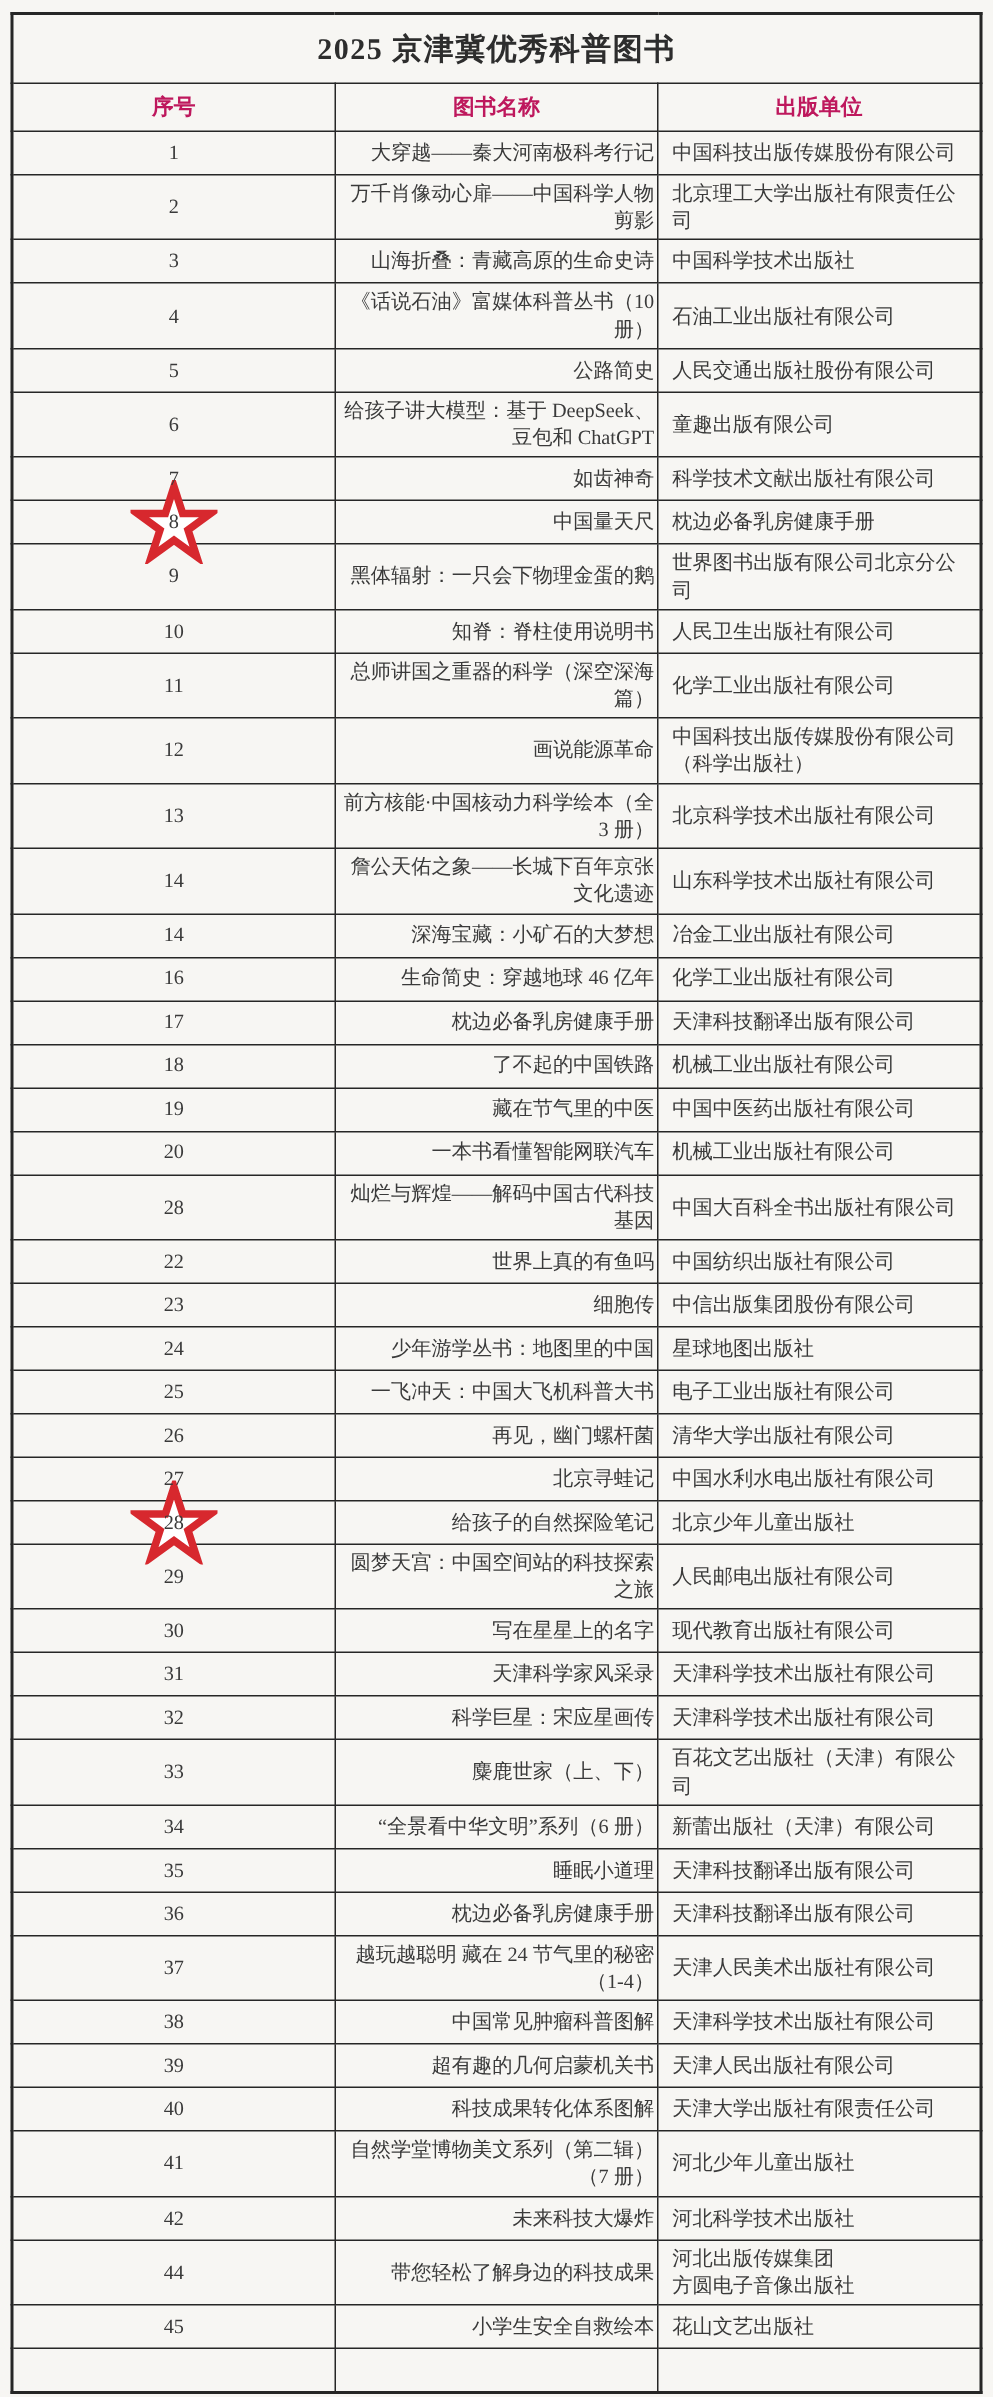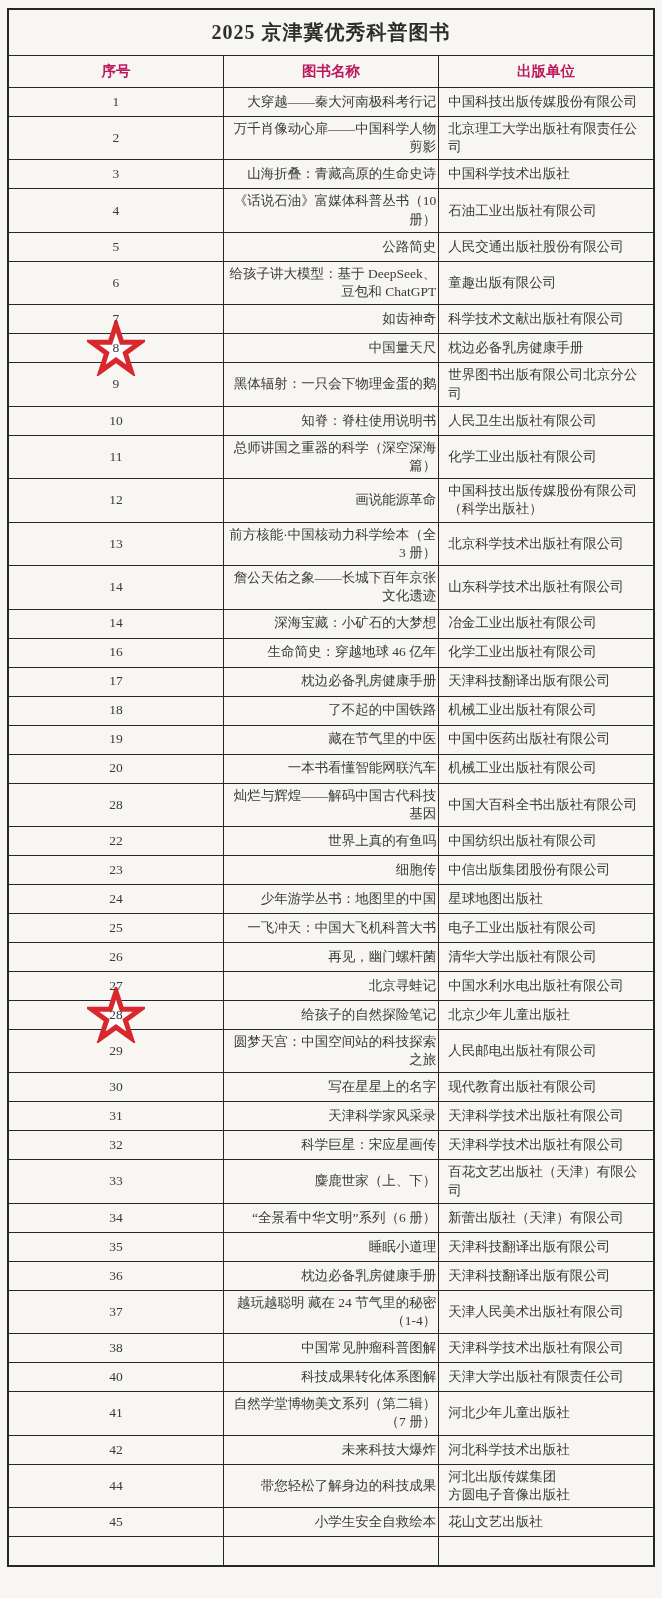--- a/index.html
+++ b/index.html
@@ -625,20 +625,33 @@
     </td>
     <td class="c-book">
       <span class="book">中国常见肿瘤科普图解</span>
     </td>
     <td class="c-pub">
       <span class="pub1">天津科学技术出版社有限公司</span>
       
     </td>
   </tr>
 
+  <tr>
+    <td class="c-no">
+      
+      <span class="no">39</span>
+    </td>
+    <td class="c-book">
+      <span class="book">超有趣的几何启蒙机关书</span>
+    </td>
+    <td class="c-pub">
+      <span class="pub1">天津人民出版社有限公司</span>
+      
+    </td>
+  </tr>
 
   <tr>
     <td class="c-no">
       
       <span class="no">40</span>
     </td>
     <td class="c-book">
       <span class="book">科技成果转化体系图解</span>
     </td>
     <td class="c-pub">

